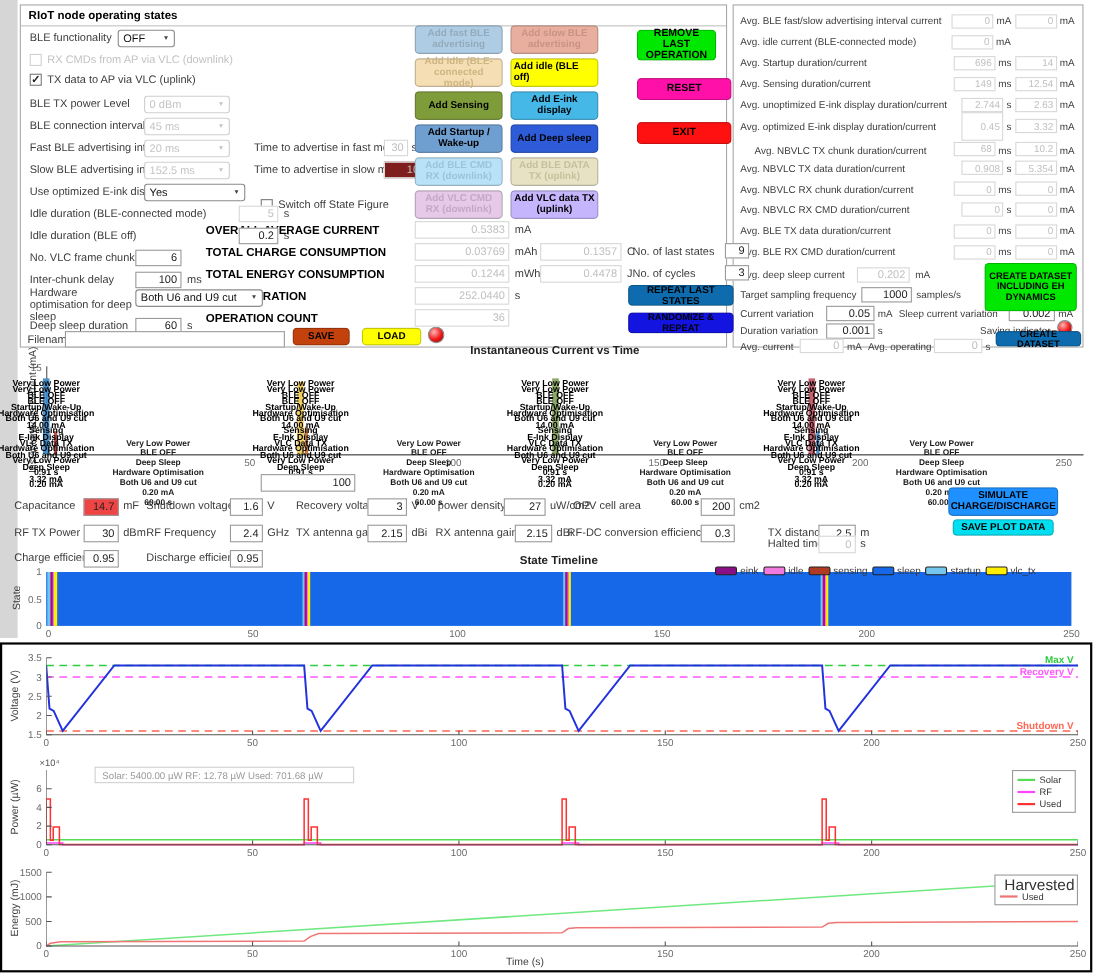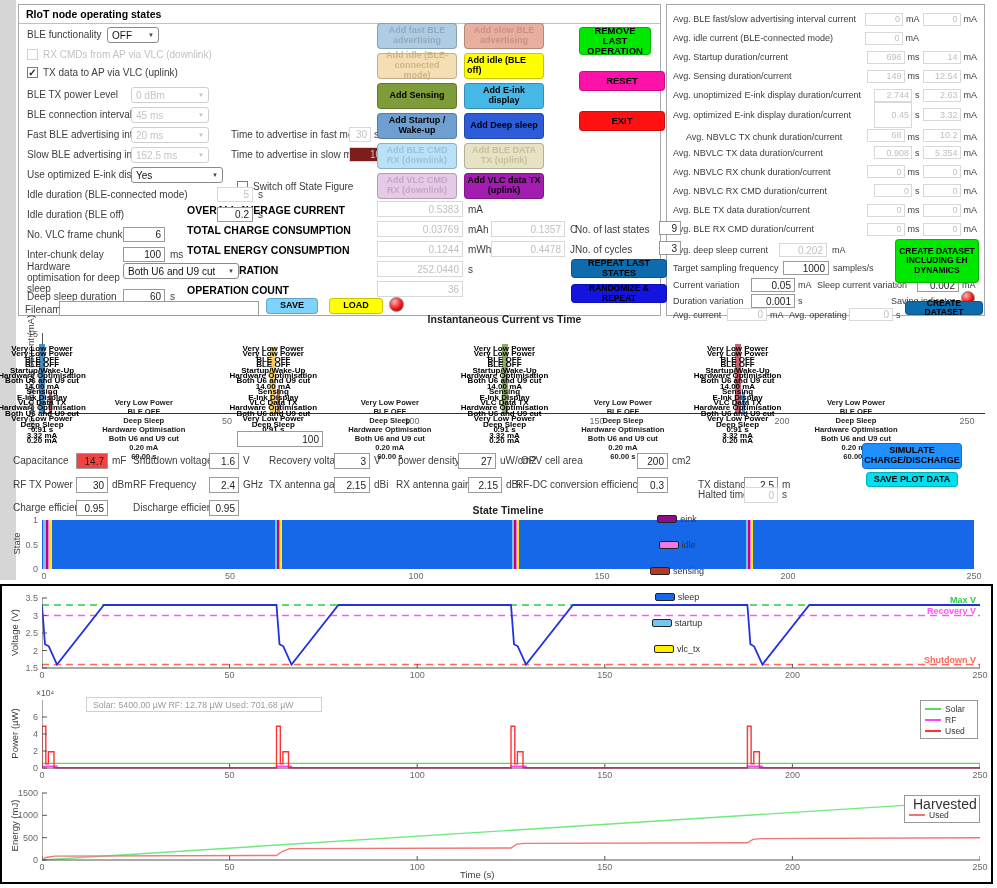--- a/index.html
+++ b/index.html
@@ -102,21 +102,21 @@
         <div style="position: absolute; left: 445px; top: 18px; width: 80px; height: 26px; background: rgb(233, 175, 158); color: rgb(199, 147, 132); display: flex; align-items: center; justify-content: center; text-align: center; font-weight: bold; font-size: 9px; line-height: 1.08; border-radius: 4px; padding: 0px 2px; border: 1px solid rgba(0, 0, 0, 0.22); z-index: 6;">Add slow BLE advertising</div>
         <div style="position: absolute; left: 358px; top: 48px; width: 80px; height: 26px; background: rgb(245, 222, 179); color: rgb(205, 182, 132); display: flex; align-items: center; justify-content: center; text-align: center; font-weight: bold; font-size: 9px; line-height: 1.08; border-radius: 4px; padding: 0px 2px; border: 1px solid rgba(0, 0, 0, 0.22); z-index: 6;">Add idle (BLE-connected mode)</div>
         <div style="position: absolute; left: 445px; top: 48px; width: 80px; height: 26px; background: rgb(255, 255, 0); color: rgb(0, 0, 0); display: flex; align-items: center; justify-content: center; text-align: left; font-weight: bold; font-size: 9px; line-height: 1.08; border-radius: 4px; padding: 0px 2px; border: 1px solid rgba(0, 0, 0, 0.22); z-index: 6;">Add idle (BLE off)</div>
         <div style="position: absolute; left: 358px; top: 78px; width: 80px; height: 26px; background: rgb(126, 156, 58); color: rgb(0, 0, 0); display: flex; align-items: center; justify-content: center; text-align: center; font-weight: bold; font-size: 9px; line-height: 1.08; border-radius: 4px; padding: 0px 2px; border: 1px solid rgba(0, 0, 0, 0.22); z-index: 6;">Add Sensing</div>
         <div style="position: absolute; left: 445px; top: 78px; width: 80px; height: 26px; background: rgb(69, 184, 232); color: rgb(0, 0, 0); display: flex; align-items: center; justify-content: center; text-align: center; font-weight: bold; font-size: 9px; line-height: 1.08; border-radius: 4px; padding: 0px 2px; border: 1px solid rgba(0, 0, 0, 0.22); z-index: 6;">Add E-ink display</div>
         <div style="position: absolute; left: 358px; top: 108px; width: 80px; height: 26px; background: rgb(111, 159, 208); color: rgb(0, 0, 0); display: flex; align-items: center; justify-content: center; text-align: center; font-weight: bold; font-size: 9px; line-height: 1.08; border-radius: 4px; padding: 0px 2px; border: 1px solid rgba(0, 0, 0, 0.22); z-index: 6;">Add Startup / Wake-up</div>
         <div style="position: absolute; left: 445px; top: 108px; width: 80px; height: 26px; background: rgb(46, 91, 216); color: rgb(0, 0, 0); display: flex; align-items: center; justify-content: center; text-align: center; font-weight: bold; font-size: 9px; line-height: 1.08; border-radius: 4px; padding: 0px 2px; border: 1px solid rgba(0, 0, 0, 0.22); z-index: 6;">Add Deep sleep</div>
         <div style="position: absolute; left: 358px; top: 138px; width: 80px; height: 26px; background: rgb(185, 226, 248); color: rgb(156, 195, 218); display: flex; align-items: center; justify-content: center; text-align: center; font-weight: bold; font-size: 9px; line-height: 1.08; border-radius: 4px; padding: 0px 2px; border: 1px solid rgba(0, 0, 0, 0.22); z-index: 6;">Add BLE CMD RX (downlink)</div>
         <div style="position: absolute; left: 445px; top: 138px; width: 80px; height: 26px; background: rgb(230, 226, 195); color: rgb(197, 193, 158); display: flex; align-items: center; justify-content: center; text-align: center; font-weight: bold; font-size: 9px; line-height: 1.08; border-radius: 4px; padding: 0px 2px; border: 1px solid rgba(0, 0, 0, 0.22); z-index: 6;">Add BLE DATA TX (uplink)</div>
         <div style="position: absolute; left: 358px; top: 168px; width: 80px; height: 26px; background: rgb(230, 201, 230); color: rgb(198, 166, 198); display: flex; align-items: center; justify-content: center; text-align: center; font-weight: bold; font-size: 9px; line-height: 1.08; border-radius: 4px; padding: 0px 2px; border: 1px solid rgba(0, 0, 0, 0.22); z-index: 6;">Add VLC CMD RX (downlink)</div>
-        <div style="position: absolute; left: 445px; top: 168px; width: 80px; height: 26px; background: #a21caf; color: rgb(0, 0, 0); display: flex; align-items: center; justify-content: center; text-align: center; font-weight: bold; font-size: 9px; line-height: 1.08; border-radius: 4px; padding: 0px 2px; border: 1px solid rgba(0, 0, 0, 0.22); z-index: 6;">Add VLC data TX (uplink)</div>
+        <div style="position: absolute; left: 445px; top: 168px; width: 80px; height: 26px; background: #c4b5fd; color: rgb(0, 0, 0); display: flex; align-items: center; justify-content: center; text-align: center; font-weight: bold; font-size: 9px; line-height: 1.08; border-radius: 4px; padding: 0px 2px; border: 1px solid rgba(0, 0, 0, 0.22); z-index: 6;">Add VLC data TX (uplink)</div>
         <div style="position: absolute; left: 560px; top: 22px; width: 72px; height: 28px; background: rgb(0, 232, 0); color: rgb(0, 0, 0); display: flex; align-items: center; justify-content: center; text-align: center; font-weight: bold; font-size: 9.5px; line-height: 1.08; border-radius: 4px; padding: 0px 2px; border: 1px solid rgba(0, 0, 0, 0.22); z-index: 6;">REMOVE LAST OPERATION</div>
         <div style="position: absolute; left: 560px; top: 66px; width: 86px; height: 20px; background: rgb(255, 16, 168); color: rgb(0, 0, 0); display: flex; align-items: center; justify-content: center; text-align: center; font-weight: bold; font-size: 9.5px; line-height: 1.08; border-radius: 4px; padding: 0px 2px; border: 1px solid rgba(0, 0, 0, 0.22); z-index: 6;">RESET</div>
         <div style="position: absolute; left: 560px; top: 106px; width: 86px; height: 20px; background: rgb(255, 17, 17); color: rgb(0, 0, 0); display: flex; align-items: center; justify-content: center; text-align: center; font-weight: bold; font-size: 9.5px; line-height: 1.08; border-radius: 4px; padding: 0px 2px; border: 1px solid rgba(0, 0, 0, 0.22); z-index: 6;">EXIT</div>
         <div style="position: absolute; left: 218px; top: 176px; display: flex; align-items: center; gap: 5px;">
           <span style="width: 11px; height: 11px; border: 1px solid rgb(122, 122, 122); background: rgb(255, 255, 255); display: inline-flex; align-items: center; justify-content: center; font-size: 10px; line-height: 10px; color: rgb(34, 34, 34); font-weight: bold;"></span>
           <span style="font-size: 10px; color: rgb(60, 60, 60); white-space: nowrap;">Switch off State Figure</span>
         </div>
         <span style="position: absolute; left: 168px; top: 199px; font-size: 10.5px; color: rgb(0, 0, 0); white-space: nowrap; z-index: 2; font-weight: bold;">OVERALL AVERAGE CURRENT</span>
         <div style="position: absolute; left: 358px; top: 196px; width: 86px; height: 16px; border: 1px solid rgb(216, 216, 216); background: rgb(255, 255, 255); display: flex; align-items: center; justify-content: flex-end; padding: 0px 3px; font-size: 10px; z-index: 5; color: rgb(192, 192, 192);">0.5383</div>
         <span style="position: absolute; left: 449px; top: 199px; font-size: 10px; color: rgb(60, 60, 60); white-space: nowrap; z-index: 2;">mA</span>
@@ -136,21 +136,21 @@
         <span style="position: absolute; left: 168px; top: 279px; font-size: 10.5px; color: rgb(0, 0, 0); white-space: nowrap; z-index: 2; font-weight: bold;">OPERATION COUNT</span>
         <div style="position: absolute; left: 358px; top: 276px; width: 86px; height: 16px; border: 1px solid rgb(216, 216, 216); background: rgb(255, 255, 255); display: flex; align-items: center; justify-content: flex-end; padding: 0px 3px; font-size: 10px; z-index: 5; color: rgb(192, 192, 192);">36</div>
         <span style="position: absolute; left: 556px; top: 219px; font-size: 10px; color: rgb(60, 60, 60); white-space: nowrap; z-index: 2;">No. of last states</span>
         <div style="position: absolute; left: 640px; top: 216px; width: 22px; height: 14px; border: 1px solid rgb(154, 154, 154); background: rgb(255, 255, 255); display: flex; align-items: center; justify-content: flex-end; padding: 0px 3px; font-size: 10px; z-index: 5; color: rgb(34, 34, 34);">9</div>
         <span style="position: absolute; left: 556px; top: 239px; font-size: 10px; color: rgb(60, 60, 60); white-space: nowrap; z-index: 2;">No. of cycles</span>
         <div style="position: absolute; left: 640px; top: 236px; width: 22px; height: 14px; border: 1px solid rgb(154, 154, 154); background: rgb(255, 255, 255); display: flex; align-items: center; justify-content: flex-end; padding: 0px 3px; font-size: 10px; z-index: 5; color: rgb(34, 34, 34);">3</div>
         <div style="position: absolute; left: 552px; top: 254px; width: 96px; height: 19px; background: rgb(14, 108, 174); color: rgb(0, 0, 0); display: flex; align-items: center; justify-content: center; text-align: center; font-weight: bold; font-size: 9px; line-height: 1.08; border-radius: 4px; padding: 0px 2px; border: 1px solid rgba(0, 0, 0, 0.22); z-index: 6;">REPEAT LAST STATES</div>
         <div style="position: absolute; left: 552px; top: 279px; width: 96px; height: 19px; background: rgb(20, 20, 224); color: rgb(0, 0, 0); display: flex; align-items: center; justify-content: center; text-align: center; font-weight: bold; font-size: 8.5px; line-height: 1.08; border-radius: 4px; padding: 0px 2px; border: 1px solid rgba(0, 0, 0, 0.22); z-index: 6;">RANDOMIZE &amp; REPEAT</div>
         <span style="position: absolute; left: 6px; top: 299px; font-size: 10px; color: rgb(60, 60, 60); white-space: nowrap; z-index: 2;">Filename</span>
         <div style="position: absolute; left: 40px; top: 296px; width: 200px; height: 15px; border: 1px solid rgb(154, 154, 154); background: rgb(255, 255, 255); display: flex; align-items: center; justify-content: flex-start; padding: 0px 3px; font-size: 10px; z-index: 5; color: rgb(34, 34, 34);"></div>
-        <div style="position: absolute; left: 247px; top: 293px; width: 52px; height: 16px; background: #7dd3fc; color: rgb(0, 0, 0); display: flex; align-items: center; justify-content: center; text-align: center; font-weight: bold; font-size: 9px; line-height: 1.08; border-radius: 4px; padding: 0px 2px; border: 1px solid rgba(0, 0, 0, 0.22); z-index: 6;">SAVE</div>
+        <div style="position: absolute; left: 247px; top: 293px; width: 52px; height: 16px; background: #c2410c; color: rgb(0, 0, 0); display: flex; align-items: center; justify-content: center; text-align: center; font-weight: bold; font-size: 9px; line-height: 1.08; border-radius: 4px; padding: 0px 2px; border: 1px solid rgba(0, 0, 0, 0.22); z-index: 6;">SAVE</div>
         <div style="position: absolute; left: 310px; top: 293px; width: 54px; height: 16px; background: rgb(255, 255, 0); color: rgb(0, 0, 0); display: flex; align-items: center; justify-content: center; text-align: center; font-weight: bold; font-size: 9px; line-height: 1.08; border-radius: 4px; padding: 0px 2px; border: 1px solid rgba(0, 0, 0, 0.22); z-index: 6;">LOAD</div>
         <span class="led" style="left: 370px; top: 292px; width: 15px; height: 15px;"></span>
       </div>
   </div>
 
   <div class="panel" id="rp">
     <div id="rp-body">
         <div style="position: absolute; left: 6px; right: 4px; top: 6px; display: flex; align-items: center; height: 16px;">
           <span style="font-size: 9px; color: rgb(60, 60, 60); white-space: nowrap;">Avg. BLE fast/slow advertising interval current</span>
           <span style="flex: 1 1 0%;"></span>
@@ -476,21 +476,21 @@
       <div class="tick abs" style="left: 18px; top: 515px; width: 20px; text-align: right;">1</div>
       <div class="tick abs" style="left: 18px; top: 539.5px; width: 20px; text-align: right;">0.5</div>
       <div class="tick abs" style="left: 18px; top: 564px; width: 20px; text-align: right;">0</div>
       <div class="rot abs" style="position: absolute; left: -4px; top: 538px; width: 40px;">State</div>
       <div class="tick abs" style="left: 32px; top: 571px; width: 24px; text-align: center;">0</div>
       <div class="tick abs" style="left: 218px; top: 571px; width: 24px; text-align: center;">50</div>
       <div class="tick abs" style="left: 404px; top: 571px; width: 24px; text-align: center;">100</div>
       <div class="tick abs" style="left: 590px; top: 571px; width: 24px; text-align: center;">150</div>
       <div class="tick abs" style="left: 776px; top: 571px; width: 24px; text-align: center;">200</div>
       <div class="tick abs" style="left: 962px; top: 571px; width: 24px; text-align: center;">250</div>
-      <div style="position: absolute; left: 650px; top: 514px; display: flex; gap: 16px; align-items: center; z-index: 4; flex-direction: column;">
+      <div style="position: absolute; left: 650px; top: 514px; display: flex; gap: 4px; align-items: center; z-index: 4;">
         <div style="display: flex; align-items: center; gap: 3px;">
           <span style="width: 20px; height: 8px; background: rgb(138, 15, 134); border: 1px solid rgb(34, 34, 34); border-radius: 2px;"></span>
           <span style="font-size: 9px; color: rgb(51, 51, 51);">eink</span>
         </div>
         <div style="display: flex; align-items: center; gap: 3px;">
           <span style="width: 20px; height: 8px; background: rgb(240, 122, 224); border: 1px solid rgb(34, 34, 34); border-radius: 2px;"></span>
           <span style="font-size: 9px; color: rgb(51, 51, 51);">idle</span>
         </div>
         <div style="display: flex; align-items: center; gap: 3px;">
           <span style="width: 20px; height: 8px; background: rgb(176, 58, 36); border: 1px solid rgb(34, 34, 34); border-radius: 2px;"></span>

